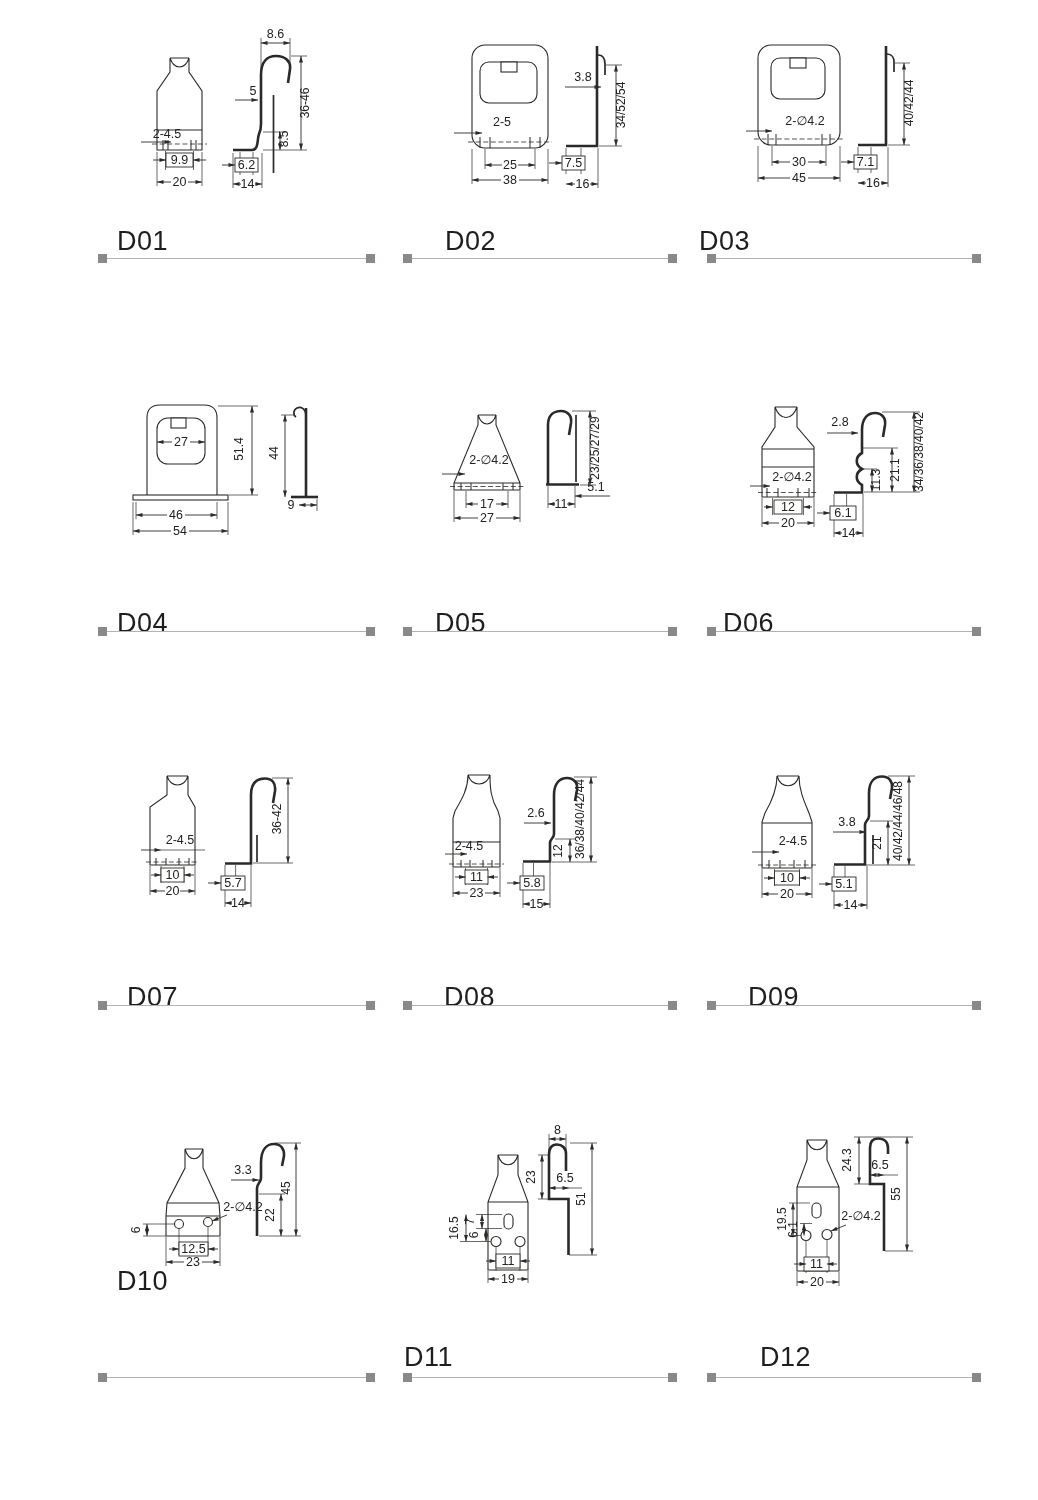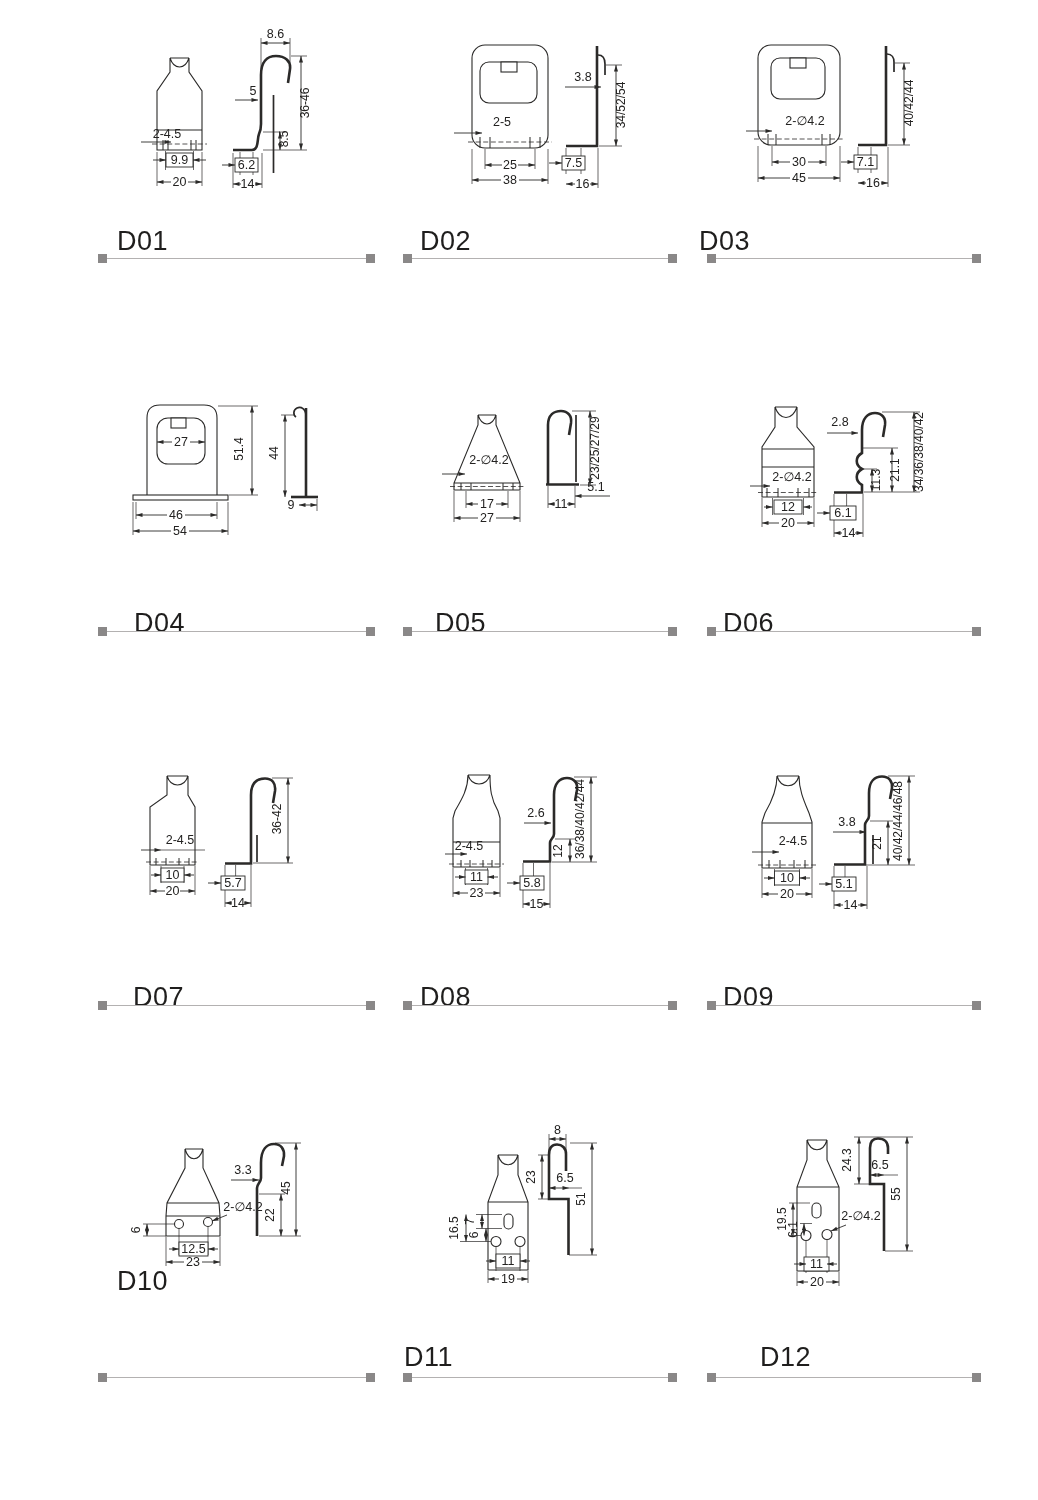--- a/index.html
+++ b/index.html
@@ -696,28 +696,28 @@
       <polygon points="137,164 130.5,166 130.5,162" fill="#2b2a29"></polygon>
       <polygon points="157,66 155,59.5 159,59.5" fill="#2b2a29"></polygon>
       <polygon points="157,19 159,25.5 155,25.5" fill="#2b2a29"></polygon>
       <polygon points="182,57 175.5,59 175.5,55" fill="#2b2a29"></polygon>
       <polygon points="168,57 174.5,55 174.5,59" fill="#2b2a29"></polygon>
       <polygon points="205,133 203,126.5 207,126.5" fill="#2b2a29"></polygon>
       <polygon points="205,19 207,25.5 203,25.5" fill="#2b2a29"></polygon>
     </svg>
 
 <div class="plabel" style="left:117px;top:226px">D01</div>
-<div class="plabel" style="left:420px;top:226px">D02</div>
+<div class="plabel" style="left:445px;top:226px">D02</div>
 <div class="plabel" style="left:699px;top:226px">D03</div>
-<div class="plabel" style="left:134px;top:608px">D04</div>
+<div class="plabel" style="left:117px;top:608px">D04</div>
 <div class="plabel" style="left:435px;top:608px">D05</div>
 <div class="plabel" style="left:723px;top:608px">D06</div>
-<div class="plabel" style="left:133px;top:982px">D07</div>
-<div class="plabel" style="left:420px;top:982px">D08</div>
-<div class="plabel" style="left:723px;top:982px">D09</div>
+<div class="plabel" style="left:127px;top:982px">D07</div>
+<div class="plabel" style="left:444px;top:982px">D08</div>
+<div class="plabel" style="left:748px;top:982px">D09</div>
 <div class="plabel" style="left:117px;top:1266px">D10</div>
 <div class="plabel" style="left:404px;top:1342px">D11</div>
 <div class="plabel" style="left:760px;top:1342px">D12</div>
 
 <div class="rule" style="left:100px;top:258px;width:273px">
       <span class="sq l"></span>
       <span class="sq r"></span>
     </div>
 <div class="rule" style="left:405px;top:258px;width:270px">
       <span class="sq l"></span>

